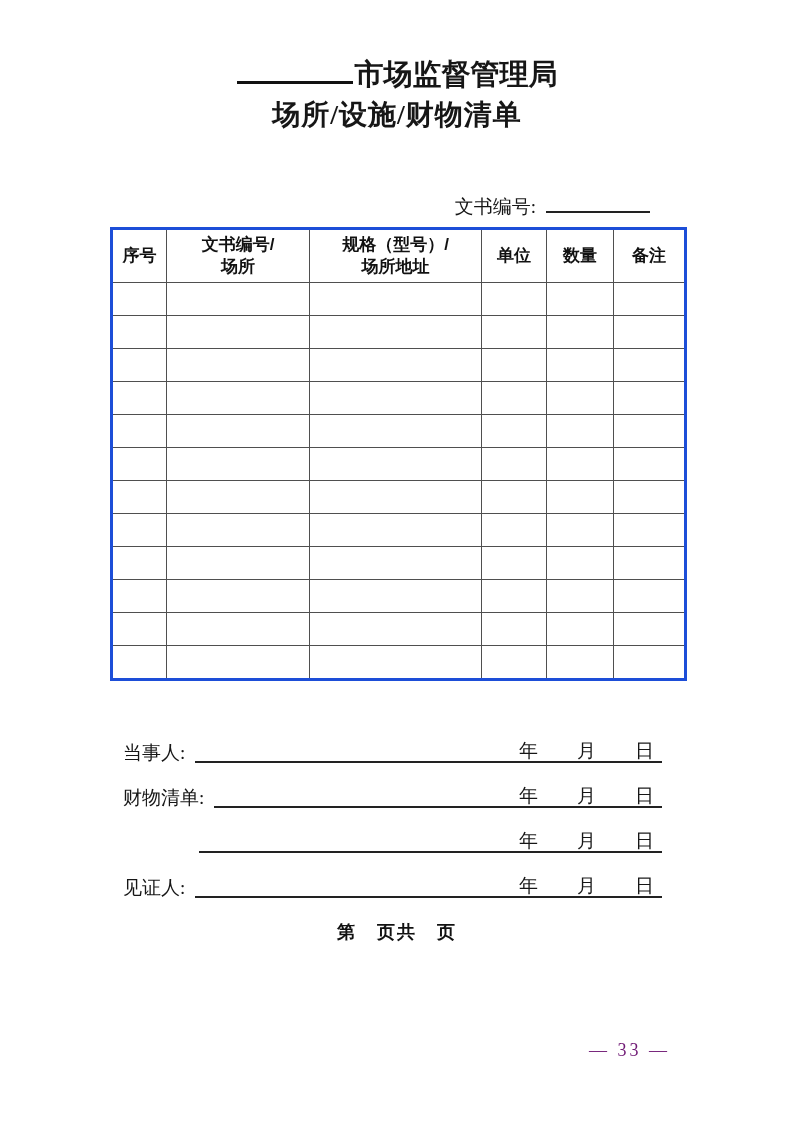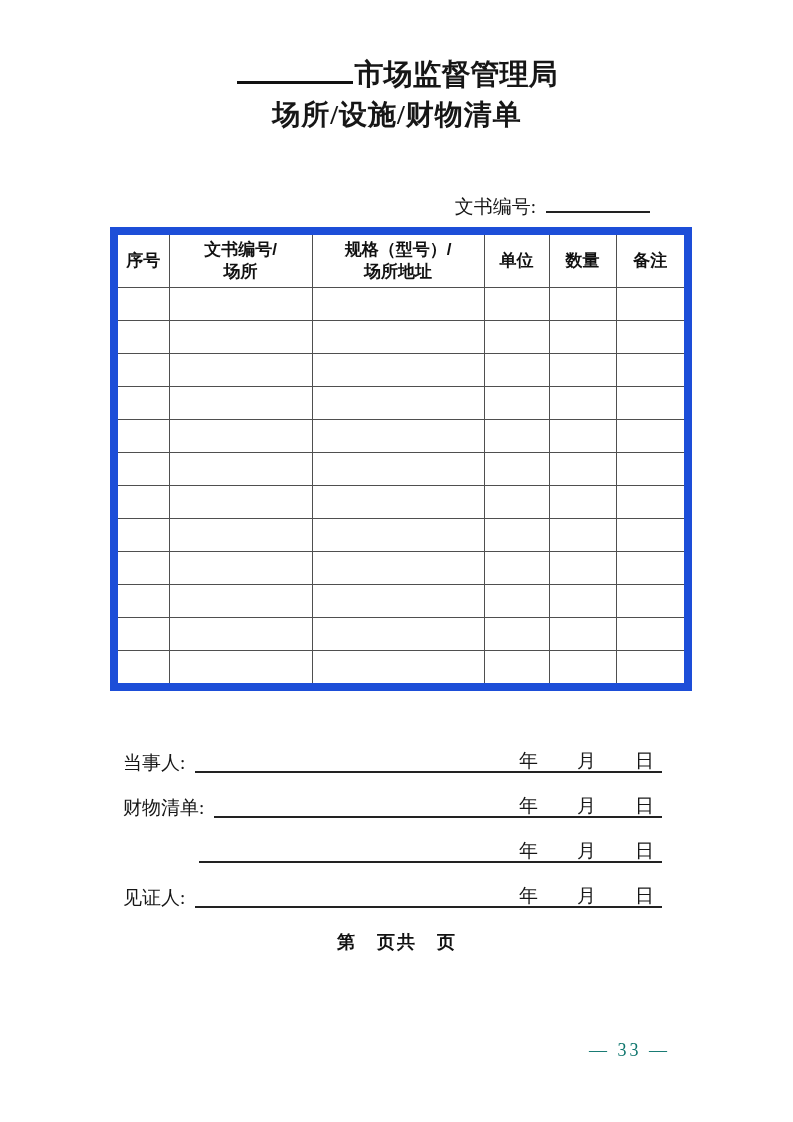--- a/index.html
+++ b/index.html
@@ -13,21 +13,21 @@
   .title-line1 { font-size:29px; line-height:1.12; white-space:nowrap; }
   .blank-underline { display:inline-block; border-bottom:3px solid #111; height:0.85em; }
   .title-blank { width:116px; margin-right:2px; }
   .title-line2 { font-size:28px; line-height:1.12; margin-top:9px; letter-spacing:1px; }
   
   .doc-number-row { margin-top:64px; padding-right:143px; text-align:right; font-size:19px; }
   .doc-blank { width:104px; border-bottom:2px solid #222; margin-left:10px; }
   
   table.inventory {
     border-collapse:collapse; table-layout:fixed; width:574px;
-    margin:7px 0 0 110px; border:8px solid #1d4ed8;
+    margin:7px 0 0 110px; border:3px solid #1d4ed8;
   }
   table.inventory th, table.inventory td { border:1px solid #4f4f4f; padding:0; }
   table.inventory th {
     font-family:"Liberation Sans","DejaVu Sans",sans-serif;
     font-size:17px; font-weight:bold; color:#111;
     white-space:pre-line; height:52px; text-align:center; vertical-align:middle; line-height:1.35;
   }
   table.inventory td { height:32px; }
   
   .sig-block { margin:37px 131px 0 123px; font-size:19px; }
@@ -39,21 +39,21 @@
     display:flex; justify-content:flex-end; gap:39px; padding-right:8px; line-height:1.15;
   }
   
   .pagination {
     margin-top:22px; width:574px; margin-left:110px; text-align:center;
     font-family:"Liberation Sans","DejaVu Sans",sans-serif;
     font-weight:bold; font-size:18px; letter-spacing:2px; color:#111;
   }
   .page-number {
     position:absolute; top:1040px; right:123px;
-    font-size:18px; color:#0f766e; letter-spacing:3px; white-space:nowrap;
+    font-size:18px; color:#701a75; letter-spacing:3px; white-space:nowrap;
   }
 </style>
 </head>
 <body>
 
 <div class="page">
 
   <div class="title-block">
     <div class="title-line1"><span class="blank-underline title-blank"></span><span>市场监督管理局</span></div>
     <div class="title-line2">场所/设施/财物清单</div>

